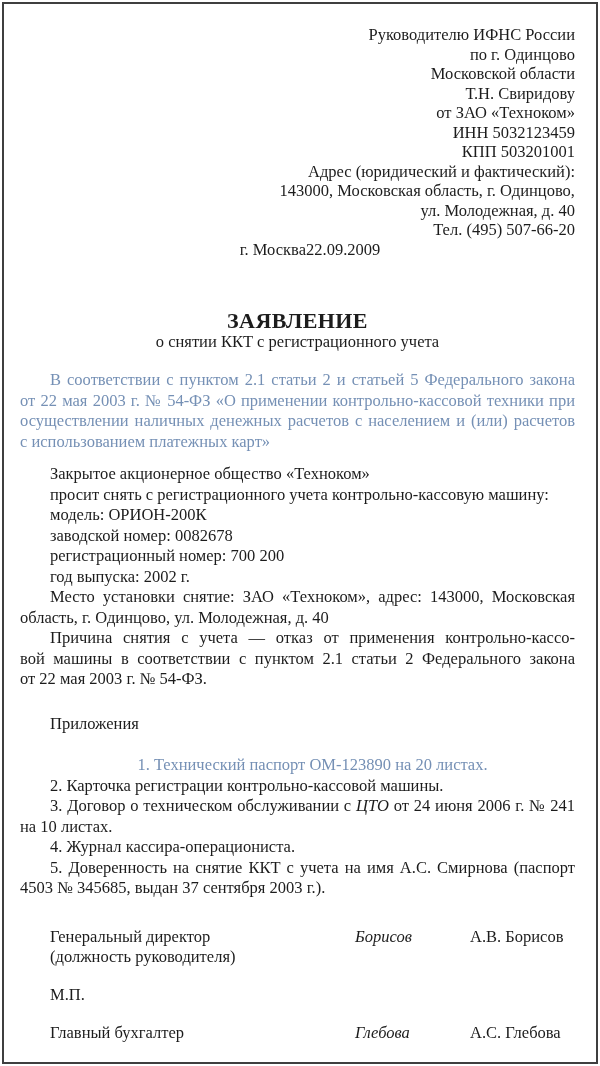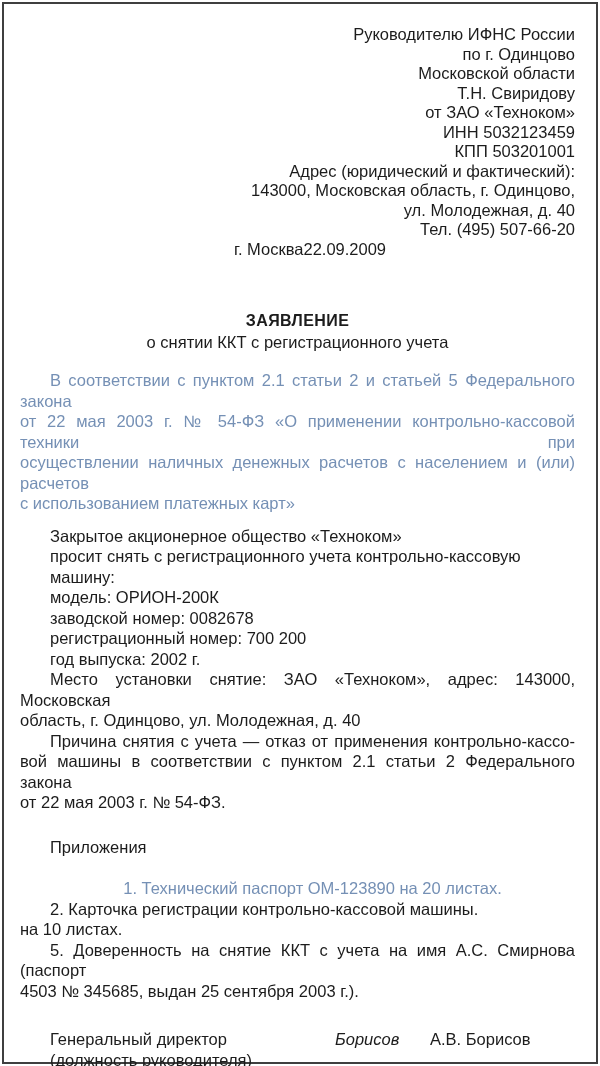--- a/index.html
+++ b/index.html
@@ -1,43 +1,43 @@
 <!DOCTYPE html>
 <html lang="ru" style="--accent: #7590b5; --ink: #1c1c1c; --frame: #3f3f3f;"><head>
 <meta charset="utf-8">
 <style>
   html,body{margin:0;padding:0;background:#fff;}
   .page{
     position:relative;width:600px;height:1066px;background:#fff;overflow:hidden;
-    font-family:Liberation Sans, sans-serif;
+    font-family:Liberation Serif, serif;
     font-size:16.5px;line-height:20.5px;color:var(--ink,#1c1c1c);
   }
   .frame{position:absolute;inset:2px;border:2px solid var(--frame,#3f3f3f);pointer-events:none;}
   .content{position:absolute;left:20px;right:25px;top:0;}
 
   .hdr{margin-top:25px;text-align:right;line-height:19.5px;}
   .placedate{display:flex;justify-content:center;line-height:19.5px;}
   .placedate .place{padding-left:25px;}
 
   .titleblock{margin-top:52px;text-align:center;}
-  .t1{font-weight:bold;font-size:16px;letter-spacing:.4px;}
+  .t1{font-weight:bold;font-size:22px;letter-spacing:.4px;}
 
   .legal{margin-top:18px;color:var(--accent,#7590b5);}
   .j{text-align:justify;text-align-last:justify;}
   .indent{text-indent:30px;}
 
   .request{margin-top:12px;}
   .request div{padding-left:30px;}
 
   .attach-head{margin-top:24px;padding-left:30px;}
   .attach-list{margin-top:21px;}
   .accent{color:var(--accent,#7590b5);text-align:center;}
   .it{font-style:italic;}
 
-  .sig-row{display:flex;align-items:flex-start;}
+  .sig-row{display:flex;align-items:flex-start;gap:20px;}
   .sig-row1{margin-top:28px;}
   .sig-left{width:315px;padding-left:30px;box-sizing:border-box;}
   .sig-sign{width:95px;font-style:italic;}
   .sig-name{flex:1;}
   .stamp{margin-top:17px;padding-left:30px;}
   .sig-row2{margin-top:18px;}
 </style>
 </head>
 <body>
 
@@ -94,23 +94,25 @@
       <div class="j indent">Причина снятия с учета — отказ от применения контрольно-кассо-</div>
       <div class="j">вой машины в соответствии с пунктом 2.1 статьи 2 Федерального закона</div>
       <div>от 22 мая 2003 г. № 54-ФЗ.</div>
     </div>
 
     <div class="attach-head">Приложения</div>
 
     <div class="attach-list">
       <div class="indent accent">1. Технический паспорт ОМ-123890 на 20 листах.</div>
       <div class="indent">2. Карточка регистрации контрольно-кассовой машины.</div>
+      <div class="indent j"><span>3. Договор о техническом обслуживании с </span><span class="it">ЦТО</span><span> от 24 июня 2006 г. № 241</span></div>
       <div>на 10 листах.</div>
+      <div class="indent">4. Журнал кассира-операциониста.</div>
       <div class="indent j">5. Доверенность на снятие ККТ с учета на имя А.С. Смирнова (паспорт</div>
-      <div>4503 № 345685, выдан 25 сентября 2003 г.).</div>
+      <div>4503 № 345685, выдан 37 сентября 2003 г.).</div>
     </div>
 
     <div class="sig-row sig-row1">
       <div class="sig-left">
         <div>Генеральный директор</div>
         <div>(должность руководителя)</div>
       </div>
       <div class="sig-sign">Борисов</div>
       <div class="sig-name">А.В. Борисов</div>
     </div>

